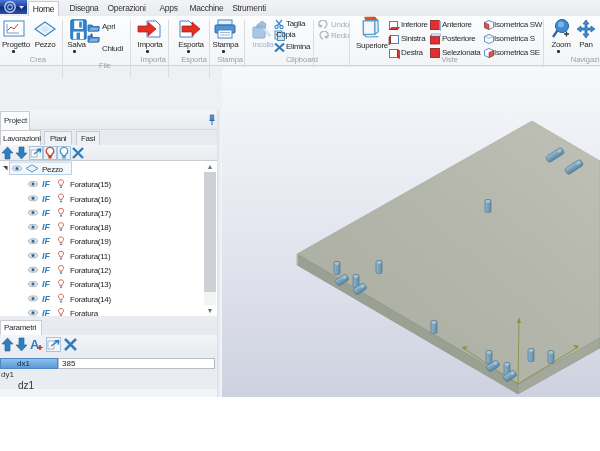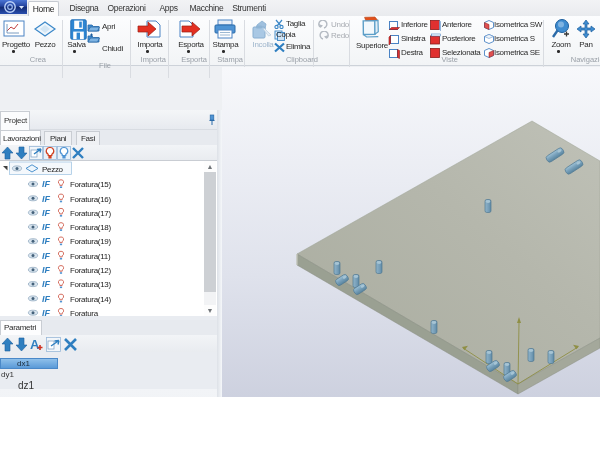--- a/index.html
+++ b/index.html
@@ -363,20 +363,21 @@
         <path d="M5 9 L13 3.5 M13 3.5 l-4.5 0.5 M13 3.5 l-1 4" stroke="#2f7fc0" stroke-width="1.4" fill="none"></path>
       </g>
       <g transform="translate(62,0)">
         <path d="M2 2 L13 13 M13 2 L2 13" stroke="#2f7fc0" stroke-width="2.6"></path>
       </g>
     </svg>
 
     <div class="abs" style="left:0;top:248px;width:58px;height:11px;background:linear-gradient(#8fc0ea,#5a9ad8);border:1px solid #4a88c8;font-size:8px;color:#1a2a3a;line-height:10px;padding-left:16px;">dx1</div>
     <div class="abs" style="left:0;top:259px;width:58px;height:11px;font-size:8px;color:#333;line-height:11px;padding-left:1px;">dy1</div>
     <div class="abs" style="left:0;top:270px;width:58px;height:11px;font-size:10px;color:#333;line-height:11px;padding-left:18px;">dz1</div>
+    <div class="abs" style="left:58px;top:248px;width:157px;height:11px;background:#fff;border:1px solid #b8bdc4;font-size:8px;color:#222;line-height:9px;padding-left:3px;">385</div>
     <div class="abs" style="left:0;top:279px;width:217px;height:78px;background:linear-gradient(#f2f4f7,#eceff3);"></div>
     <div class="abs" style="left:217px;top:0;width:5px;height:379px;background:linear-gradient(90deg,#dde1e7,#f5f7fa);"></div>
 
     <div class="abs" style="left:0;top:357px;width:217px;height:12px;background:#fdfdfe;border-top:1px solid #d0d4da;border-bottom:1px solid #d0d4da;"></div>
     <div class="abs" style="left:0;top:369px;width:217px;height:10px;background:#e9ecf1;"></div>
     <div class="abs" style="left:139px;top:370px;width:39px;height:9px;background:linear-gradient(#f4f4f4,#dedede);border:1px solid #9aa0a8;font-size:8px;color:#222;text-align:center;line-height:8px;">Annulla</div>
     <div class="abs" style="left:182px;top:370px;width:38px;height:9px;background:linear-gradient(#f4f4f4,#dedede);border:1px solid #9aa0a8;font-size:8px;color:#222;text-align:center;line-height:8px;">Applica</div>
   </div>
 
   <div id="viewport">

